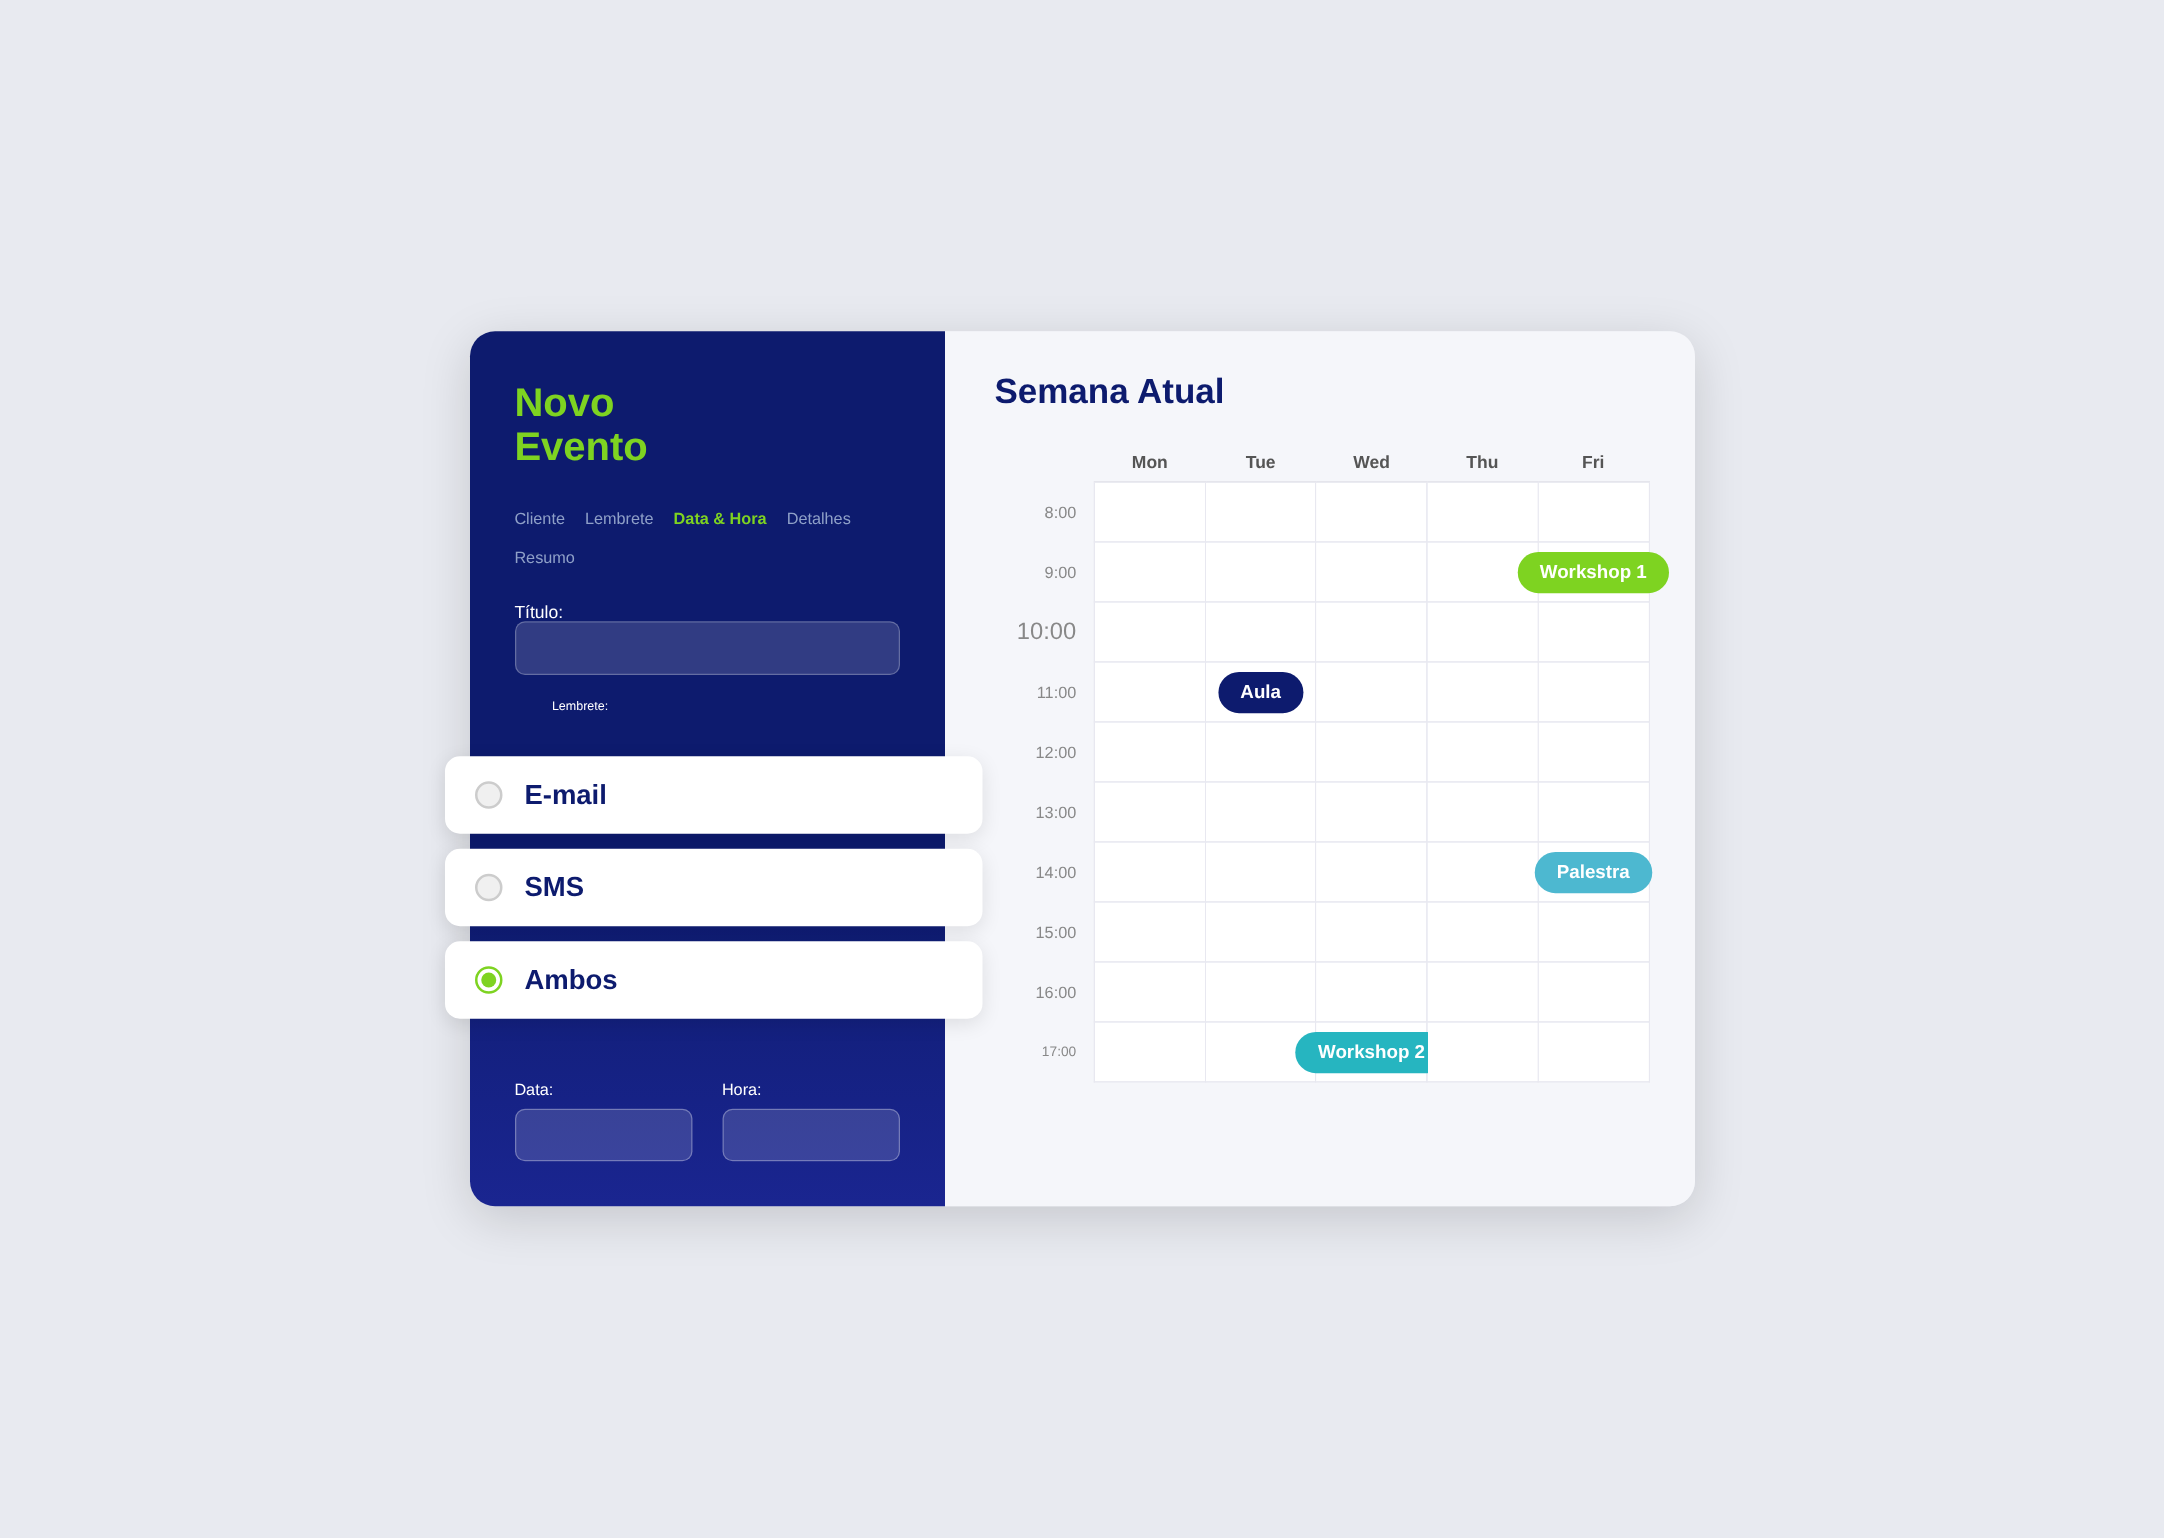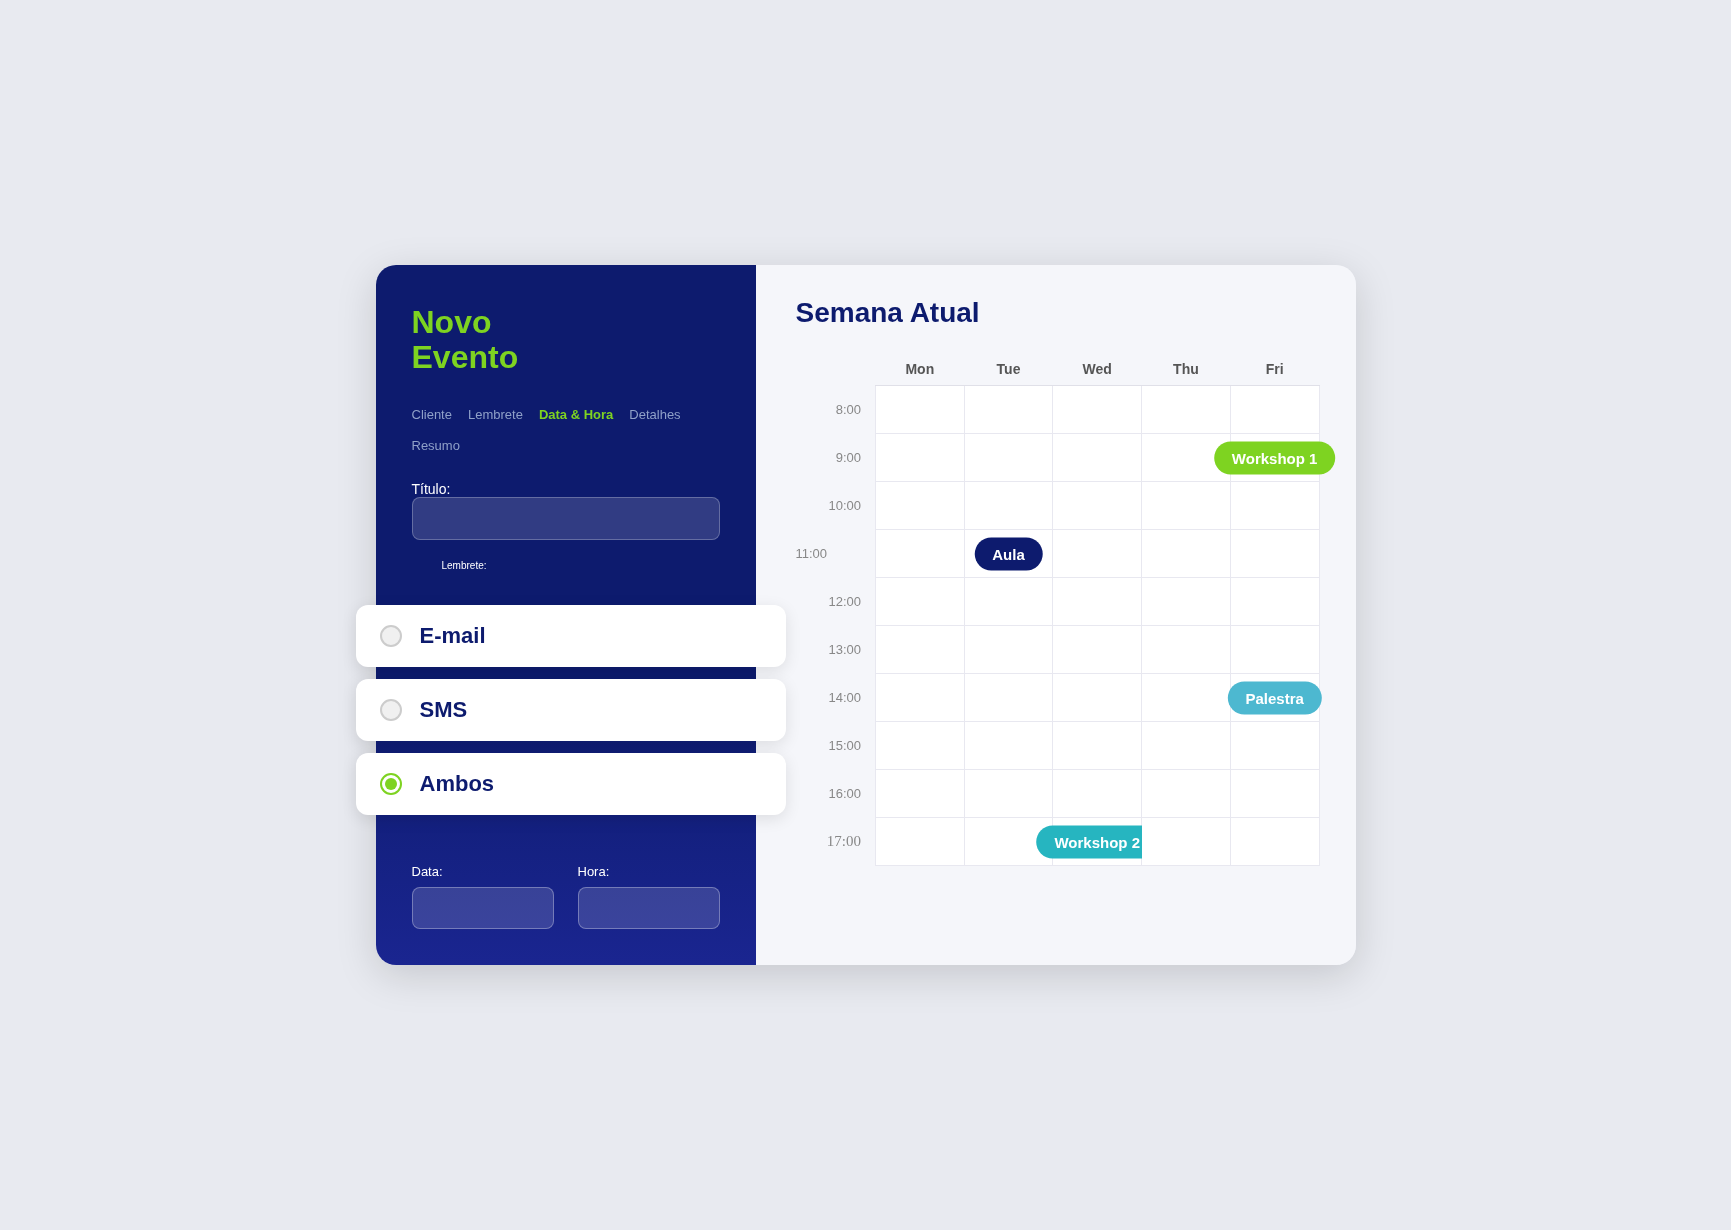--- a/index.html
+++ b/index.html
@@ -320,29 +320,29 @@
             <td class="time-cell" style="color: rgb(136, 136, 136); font-size: 13px; text-align: right; padding-right: 14px; vertical-align: middle; background: transparent; border: none; width: 70px;">9:00</td>
             <td style="border: 1px solid rgb(232, 232, 240); height: 48px; min-width: 80px; vertical-align: middle; position: relative; background: rgb(255, 255, 255);"></td>
             <td style="border: 1px solid rgb(232, 232, 240); height: 48px; min-width: 80px; vertical-align: middle; position: relative; background: rgb(255, 255, 255);"></td>
             <td style="border: 1px solid rgb(232, 232, 240); height: 48px; min-width: 80px; vertical-align: middle; position: relative; background: rgb(255, 255, 255);"></td>
             <td style="border: 1px solid rgb(232, 232, 240); height: 48px; min-width: 80px; vertical-align: middle; position: relative; background: rgb(255, 255, 255);"></td>
             <td style="border: 1px solid rgb(232, 232, 240); height: 48px; min-width: 80px; vertical-align: middle; position: relative; background: rgb(255, 255, 255);">
               <span class="event-badge" style="background: rgb(126, 211, 33);">Workshop 1</span>
             </td>
           </tr>
           <tr>
-            <td class="time-cell" style="color: rgb(136, 136, 136); font-size: 13px; text-align: right; padding-right: 14px; vertical-align: middle; background: transparent; border: none; width: 70px;">10:00</td>
-            <td style="border: 1px solid rgb(232, 232, 240); height: 48px; min-width: 80px; vertical-align: middle; position: relative; background: rgb(255, 255, 255);"></td>
-            <td style="border: 1px solid rgb(232, 232, 240); height: 48px; min-width: 80px; vertical-align: middle; position: relative; background: rgb(255, 255, 255);"></td>
-            <td style="border: 1px solid rgb(232, 232, 240); height: 48px; min-width: 80px; vertical-align: middle; position: relative; background: rgb(255, 255, 255);"></td>
-            <td style="border: 1px solid rgb(232, 232, 240); height: 48px; min-width: 80px; vertical-align: middle; position: relative; background: rgb(255, 255, 255);"></td>
-            <td style="border: 1px solid rgb(232, 232, 240); height: 48px; min-width: 80px; vertical-align: middle; position: relative; background: rgb(255, 255, 255);"></td>
-          </tr>
-          <tr>
-            <td class="time-cell" style="color: rgb(136, 136, 136); font-size: 13px; text-align: left; padding-right: 14px; vertical-align: middle; background: transparent; border: none; width: 70px;">11:00</td>
+            <td class="time-cell" style="color: rgb(136, 136, 136); font-size: 19px; text-align: right; padding-right: 14px; vertical-align: middle; background: transparent; border: none; width: 70px;">10:00</td>
+            <td style="border: 1px solid rgb(232, 232, 240); height: 48px; min-width: 80px; vertical-align: middle; position: relative; background: rgb(255, 255, 255);"></td>
+            <td style="border: 1px solid rgb(232, 232, 240); height: 48px; min-width: 80px; vertical-align: middle; position: relative; background: rgb(255, 255, 255);"></td>
+            <td style="border: 1px solid rgb(232, 232, 240); height: 48px; min-width: 80px; vertical-align: middle; position: relative; background: rgb(255, 255, 255);"></td>
+            <td style="border: 1px solid rgb(232, 232, 240); height: 48px; min-width: 80px; vertical-align: middle; position: relative; background: rgb(255, 255, 255);"></td>
+            <td style="border: 1px solid rgb(232, 232, 240); height: 48px; min-width: 80px; vertical-align: middle; position: relative; background: rgb(255, 255, 255);"></td>
+          </tr>
+          <tr>
+            <td class="time-cell" style="color: rgb(136, 136, 136); font-size: 13px; text-align: right; padding-right: 14px; vertical-align: middle; background: transparent; border: none; width: 70px;">11:00</td>
             <td style="border: 1px solid rgb(232, 232, 240); height: 48px; min-width: 80px; vertical-align: middle; position: relative; background: rgb(255, 255, 255);"></td>
             <td style="border: 1px solid rgb(232, 232, 240); height: 48px; min-width: 80px; vertical-align: middle; position: relative; background: rgb(255, 255, 255); margin-left: 24px;">
               <span class="event-badge" style="background: rgb(13, 27, 110);">Aula</span>
             </td>
             <td style="border: 1px solid rgb(232, 232, 240); height: 48px; min-width: 80px; vertical-align: middle; position: relative; background: rgb(255, 255, 255);"></td>
             <td style="border: 1px solid rgb(232, 232, 240); height: 48px; min-width: 80px; vertical-align: middle; position: relative; background: rgb(255, 255, 255);"></td>
             <td style="border: 1px solid rgb(232, 232, 240); height: 48px; min-width: 80px; vertical-align: middle; position: relative; background: rgb(255, 255, 255);"></td>
           </tr>
           <tr>
             <td class="time-cell" style="color: rgb(136, 136, 136); font-size: 13px; text-align: right; padding-right: 14px; vertical-align: middle; background: transparent; border: none; width: 70px;">12:00</td>
@@ -380,21 +380,21 @@
           </tr>
           <tr>
             <td class="time-cell" style="color: rgb(136, 136, 136); font-size: 13px; text-align: right; padding-right: 14px; vertical-align: middle; background: transparent; border: none; width: 70px;">16:00</td>
             <td style="border: 1px solid rgb(232, 232, 240); height: 48px; min-width: 80px; vertical-align: middle; position: relative; background: rgb(255, 255, 255);"></td>
             <td style="border: 1px solid rgb(232, 232, 240); height: 48px; min-width: 80px; vertical-align: middle; position: relative; background: rgb(255, 255, 255);"></td>
             <td style="border: 1px solid rgb(232, 232, 240); height: 48px; min-width: 80px; vertical-align: middle; position: relative; background: rgb(255, 255, 255);"></td>
             <td style="border: 1px solid rgb(232, 232, 240); height: 48px; min-width: 80px; vertical-align: middle; position: relative; background: rgb(255, 255, 255);"></td>
             <td style="border: 1px solid rgb(232, 232, 240); height: 48px; min-width: 80px; vertical-align: middle; position: relative; background: rgb(255, 255, 255);"></td>
           </tr>
           <tr>
-            <td class="time-cell" style="color: rgb(136, 136, 136); font-size: 15px; text-align: right; padding-right: 14px; vertical-align: middle; background: transparent; border: none; width: 70px; font-family: Liberation Serif, serif;">17:00</td>
+            <td class="time-cell" style="color: rgb(136, 136, 136); font-size: 11px; text-align: right; padding-right: 14px; vertical-align: middle; background: transparent; border: none; width: 70px;">17:00</td>
             <td style="border: 1px solid rgb(232, 232, 240); height: 48px; min-width: 80px; vertical-align: middle; position: relative; background: rgb(255, 255, 255);"></td>
             <td style="border: 1px solid rgb(232, 232, 240); height: 48px; min-width: 80px; vertical-align: middle; position: relative; background: rgb(255, 255, 255);"></td>
             <td style="border: 1px solid rgb(232, 232, 240); height: 48px; min-width: 80px; vertical-align: middle; position: relative; background: rgb(255, 255, 255);">
               <span class="event-badge" style="background: rgb(38, 181, 192);">Workshop 2</span>
             </td>
             <td style="border: 1px solid rgb(232, 232, 240); height: 48px; min-width: 80px; vertical-align: middle; position: relative; background: rgb(255, 255, 255);"></td>
             <td style="border: 1px solid rgb(232, 232, 240); height: 48px; min-width: 80px; vertical-align: middle; position: relative; background: rgb(255, 255, 255);"></td>
           </tr>
         </tbody>
     </table>

